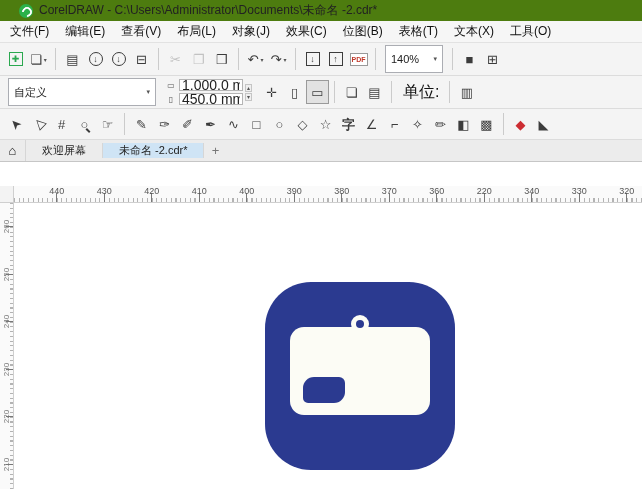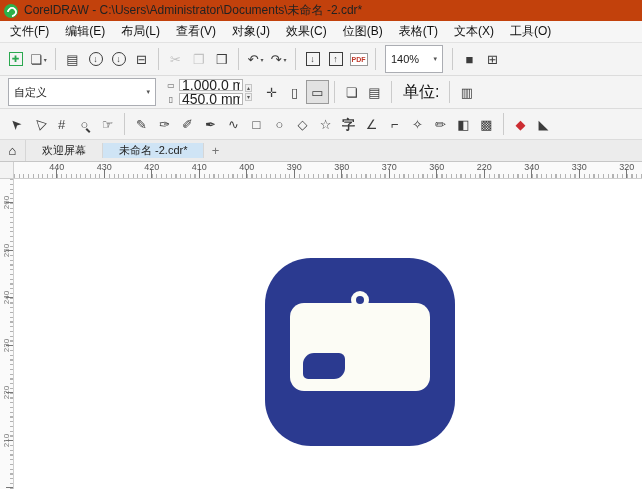--- a/index.html
+++ b/index.html
@@ -2,21 +2,21 @@
 <html><head>
 <meta charset="utf-8">
 <style>
   * { box-sizing: border-box; margin: 0; padding: 0; }
   html,body { width:642px; height:489px; overflow:hidden; }
   body { font-family:"Liberation Sans","DejaVu Sans",sans-serif; }
   .app { position:relative; width:642px; height:489px; background:#fff; display:flex; flex-direction:column; overflow:hidden;
          --art-blue:#2b3a90; --art-card:#fcfcf5; --tab-active:#cfe4f5; }
 
   
-  .titlebar { height:21px; flex:0 0 21px; display:flex; align-items:center; gap:6px; padding-left:4px; background:#c2410c; font-size:12px; color:#222; }
+  .titlebar { height:21px; flex:0 0 21px; display:flex; align-items:center; gap:6px; padding-left:19px; background:#4d7c0f; font-size:12px; color:#222; }
   .app-icon { width:14px; height:14px; border-radius:50%; background:#2cb14a; position:relative; flex:0 0 auto; }
   .app-icon::after { content:""; position:absolute; left:3px; top:3px; width:6px; height:6px;
     border:2px solid #fff; border-left-color:transparent; border-radius:50%; transform:rotate(-45deg); }
 
   
   .menubar { height:22px; flex:0 0 22px; display:flex; align-items:center; background:#f6f6f6; border-bottom:1px solid #e2e2e2; font-size:12px; padding-left:2px; }
   .menu-item { padding:3px 8px; color:#111; white-space:nowrap; }
 
   
   .bar { display:flex; align-items:center; background:#f4f4f4; border-bottom:1px solid #dcdcdc; }
@@ -61,21 +61,21 @@
   .units-label { font-size:16px; color:#111; margin:0 5px 0 6px; white-space:nowrap; }
 
   
   .tabbar { height:22px; flex:0 0 22px; display:flex; align-items:stretch; background:#ececec; border-bottom:1px solid #c6c6c6; font-size:11px; }
   .home-btn { width:26px; display:flex; align-items:center; justify-content:center; color:#111; font-size:13px; border-right:1px solid #d6d6d6; }
   .doc-tab { display:flex; align-items:center; padding:0 16px; color:#222; border-right:1px solid #d6d6d6; white-space:nowrap; }
   .doc-tab.active { background:var(--tab-active); }
   .new-tab-btn { width:22px; display:flex; align-items:center; justify-content:center; color:#777; font-size:13px; }
 
   
-  .ruler-row { height:17px; flex:0 0 17px; display:flex; }
+  .ruler-row { height:17px; flex:0 0 17px; display:flex;margin-top:24px; }
   .corner { width:14px; height:17px; background:#f3f3f3; border-right:1px solid #cfcfcf; border-bottom:1px solid #cfcfcf; flex:0 0 14px; }
   .hruler { flex:1; height:17px; background-color:#fafafa; border-bottom:1px solid #cfcfcf; display:flex; padding-left:19px; overflow:hidden;
     background-image:
       repeating-linear-gradient(to right, transparent 0 42.3px, #777 42.3px 43.3px, transparent 43.3px 47.5px),
       repeating-linear-gradient(to right, #b3b3b3 0 1px, transparent 1px 4.75px);
     background-size:100% 9px, 100% 4px;
     background-position:left bottom, left bottom;
     background-repeat:no-repeat, no-repeat; }
   .hr-cell { width:47.5px; flex:0 0 47.5px; text-align:center; font-size:9px; line-height:10px; color:#555; }
   .vruler { position:absolute; left:0; top:0; bottom:0; width:14px; background-color:#fafafa; border-right:1px solid #cfcfcf; z-index:3;
@@ -104,23 +104,23 @@
   <div class="titlebar">
     <span class="app-icon"></span>
     <span class="title-text">CorelDRAW - C:\Users\Administrator\Documents\未命名 -2.cdr*</span>
   </div>
 
   <div class="menubar">
   <span class="menu-item">文件(F)</span>
 
   <span class="menu-item">编辑(E)</span>
 
+  <span class="menu-item">查看(V)</span>
+
   <span class="menu-item">布局(L)</span>
-
-  <span class="menu-item">查看(V)</span>
 
   <span class="menu-item">对象(J)</span>
 
   <span class="menu-item">效果(C)</span>
 
   <span class="menu-item">位图(B)</span>
 
   <span class="menu-item">表格(T)</span>
 
   <span class="menu-item">文本(X)</span>

